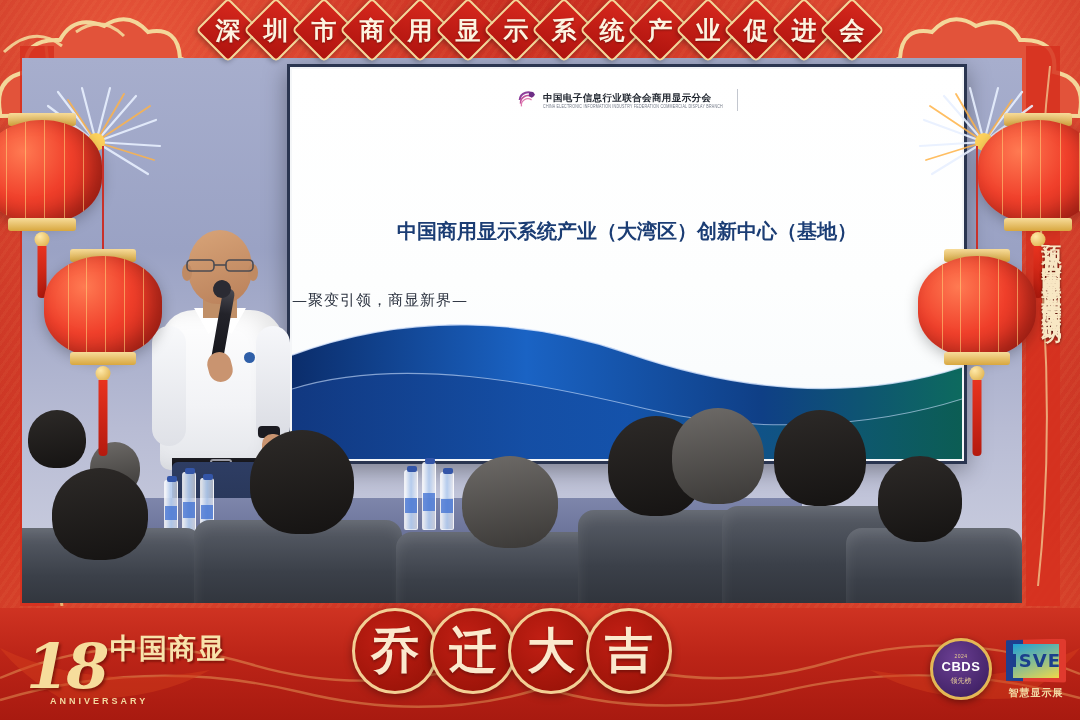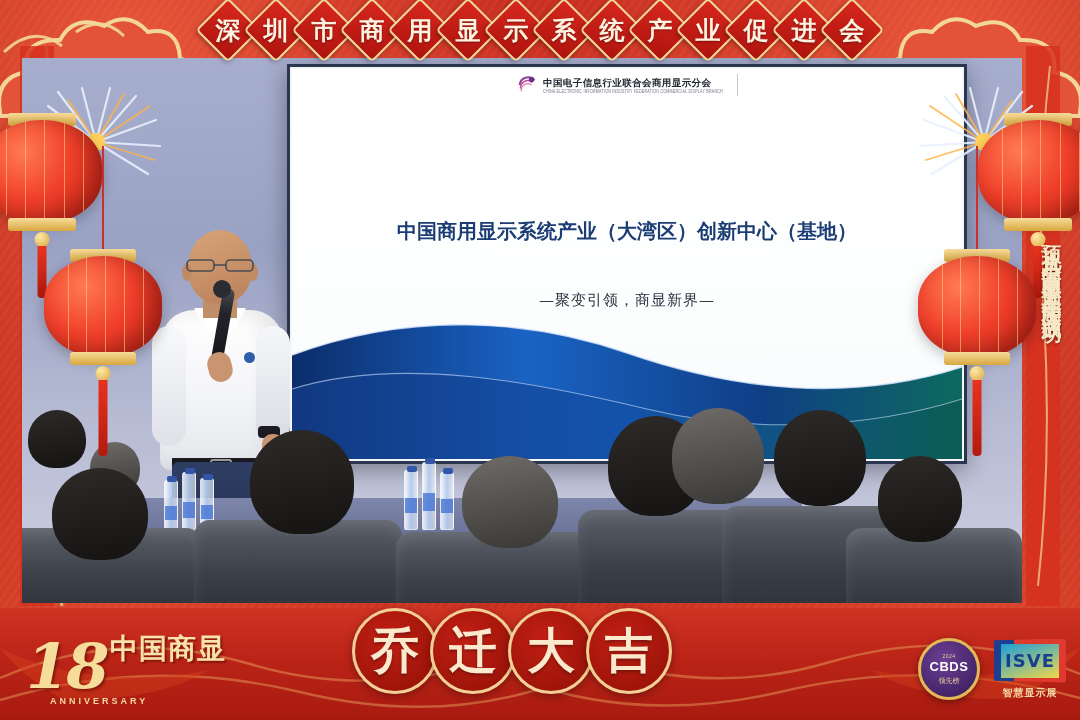--- a/index.html
+++ b/index.html
@@ -30,35 +30,35 @@
   
   .wall{ position:absolute; inset:0;
     background:linear-gradient(180deg,#a7aecd 0%, #9aa2c4 35%, #b8bcd4 68%, #cfd2e2 100%); }
 
   
   .ledwall{ position:absolute; left:265px; top:6px; width:680px; height:400px;
      background:#f4f6f8; border:3px solid #2a3550; box-shadow:0 6px 22px rgba(0,0,0,.35); }
   .led-screen{ position:absolute; inset:2px; background:
      linear-gradient(180deg,#ffffff 0%, #fdfefe 55%, #f7fafc 100%); overflow:hidden; }
 
-  .slide-logos{ position:absolute; top:5px; left:0; right:0; display:flex;
+  .slide-logos{ position:absolute; top:20px; left:0; right:0; display:flex;
      justify-content:center; align-items:flex-start; gap:14px; }
   .logo-unit{ display:flex; align-items:center; gap:5px; }
   .logo-mark{ width:22px; height:22px; flex:none; }
   .logo-txt .cn{ font-size:9.5px; font-weight:bold; color:#20262f; letter-spacing:.4px; white-space:nowrap;}
   .logo-txt .en{ font-size:3.6px; color:#6b7280; letter-spacing:.25px; white-space:nowrap; transform:scaleY(1.25); transform-origin:left;}
   .logo-sep{ width:1px; height:22px; background:#c3c7cf; }
 
   .slide-title{ position:absolute; top:110px; width:100%; text-align:center;
      font-size:30px; font-weight:bold; color:#19386e; letter-spacing:2px;
      font-family:"DejaVu Sans",sans-serif; }
   .slide-sub{ position:absolute; top:149px; width:100%; text-align:center;
      font-size:20px; font-weight:bold; color:#1b3d74; letter-spacing:0px;
      font-family:"DejaVu Sans",sans-serif; }
-  .slide-tag{ position:absolute; top:222px; width:100%; text-align:center;
+  .slide-tag{ position:absolute; top:222px; width:100%; 
      font-size:15px; color:#2c3340; letter-spacing:1px;
      font-family:"DejaVu Serif",serif; }
 
   .wave{ position:absolute; left:0; bottom:0; width:100%; height:150px; }
 
   
   .speaker{ position:absolute; left:128px; top:172px; width:150px; height:330px; }
   .sp-head{ position:absolute; left:38px; top:0; width:64px; height:74px; border-radius:50% 50% 46% 46%;
      background:linear-gradient(160deg,#d8a478,#b9805a); }
   .sp-ear{ position:absolute; top:34px; width:10px; height:17px; border-radius:50%; background:#c08a62;}
@@ -177,21 +177,21 @@
   .sponsors{ position:absolute; right:14px; bottom:20px; display:flex; align-items:center; gap:14px;}
   .cbds{ width:62px; height:62px; border-radius:50%;
      background:radial-gradient(circle at 40% 32%, #6b3f93 0%, #46256b 70%, #331a4e 100%);
      border:3px solid #e3b856; display:flex; flex-direction:column; align-items:center;
      justify-content:center; box-shadow:0 2px 7px rgba(0,0,0,.4);}
   .cbds .yr{ font-size:5px; color:#e9cf8e; letter-spacing:.5px; }
   .cbds .nm{ font-size:13px; font-weight:bold; color:#fff; letter-spacing:.5px; }
   .cbds .cn{ font-size:7px; color:#f0d79a; margin-top:2px; }
 
   .isve-wrap{ display:flex; flex-direction:column; align-items:center; gap:3px; }
-  .isve{ width:72px; height:44px; background:linear-gradient(90deg,#1e3f8f 0%, #1e3f8f 28%, #e03a2e 28%, #e03a2e 100%);
+  .isve{ width:60px; height:44px; background:linear-gradient(90deg,#1e3f8f 0%, #1e3f8f 28%, #e03a2e 28%, #e03a2e 100%);
      border-radius:3px; display:flex; align-items:center; justify-content:center; position:relative;
      clip-path:polygon(0 4%,100% 0,100% 100%,0 96%); }
   .isve-in{ position:absolute; inset:5px 7px; background:linear-gradient(160deg,#1d9fd8,#f0d84a);
      display:flex; align-items:center; justify-content:center;}
   .isve-in b{ font-size:18px; color:#1b3f8c; letter-spacing:1px; font-family:"DejaVu Sans",sans-serif;}
   .isve-cn{ font-size:10px; font-weight:bold; color:#f2d9a4; letter-spacing:1px; }
 
   .b2b{ display:flex; flex-direction:column; align-items:flex-start; }
   .b2b-cn{ font-size:25px; font-weight:bold; color:#f6e3b2; letter-spacing:1px;
      font-family:"DejaVu Sans",sans-serif; text-shadow:1px 1px 2px rgba(80,8,0,.6);}

